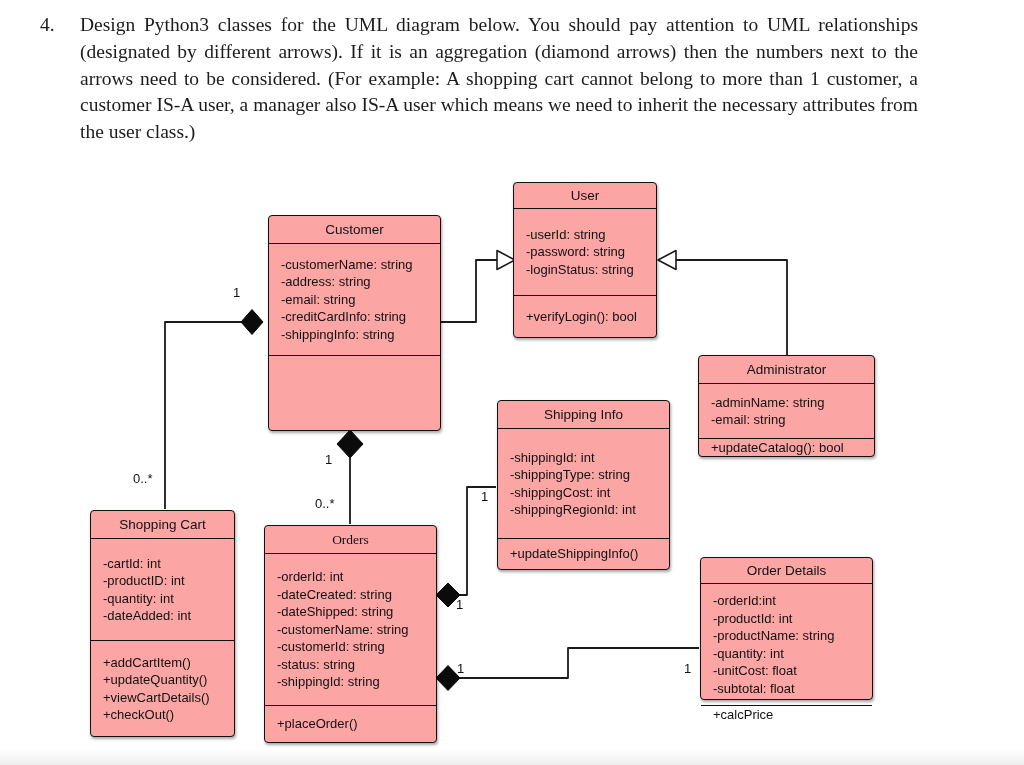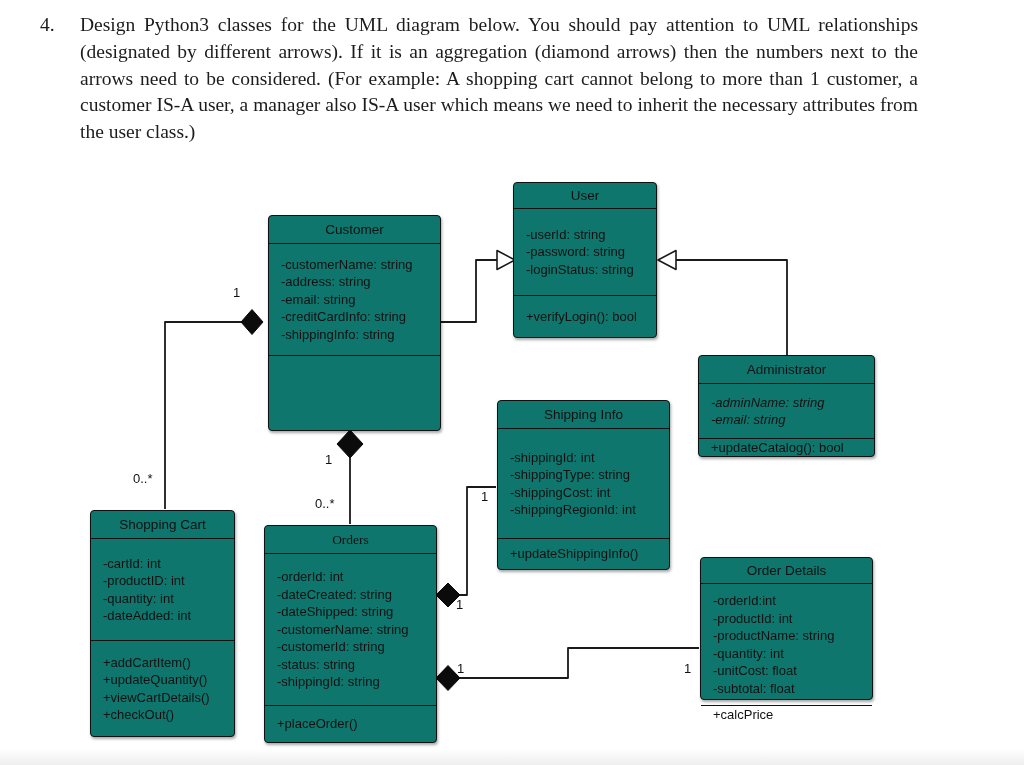--- a/index.html
+++ b/index.html
@@ -7,21 +7,21 @@
        font-family:"Liberation Sans",sans-serif;}
   .canvas{position:relative;width:1024px;height:765px;background:#ffffff;}
 
   
   .problem{position:absolute;left:40px;top:12px;color:#1c1c1c;
            font-family:"Liberation Serif",serif;font-size:19.5px;line-height:26.8px;}
   .problem-number{position:absolute;left:0;top:0;}
   .problem-text{margin-left:40px;width:838px;text-align:justify;}
 
   
-  .uml-class{position:absolute;box-sizing:border-box;background:#0f766e;
+  .uml-class{position:absolute;box-sizing:border-box;background:#fca5a5;
              border:1.6px solid #111;border-radius:4px;
              box-shadow:1px 2px 3px rgba(0,0,0,0.35);
              display:flex;flex-direction:column;color:#111;}
   .uml-title{display:flex;align-items:center;justify-content:center;
              border-bottom:1.6px solid #111;font-size:13.5px;flex:0 0 auto;
              box-sizing:border-box;}
   .uml-attrs{border-bottom:1.6px solid #111;display:flex;flex-direction:column;
              justify-content:center;padding-left:12px;font-size:13px;
              line-height:17.5px;flex:0 0 auto;box-sizing:border-box;}
   .uml-methods{flex:1 1 auto;display:flex;flex-direction:column;justify-content:center;
@@ -108,21 +108,21 @@
       <div>-customerName: string</div>
       <div>-address: string</div>
       <div>-email: string</div>
       <div>-creditCardInfo: string</div>
       <div>-shippingInfo: string</div>
     </div>
   </div>
 
   <div class="uml-class" style="left:698px;top:355px;width:177px;height:102px;">
     <div class="uml-title" style="height:28px;">Administrator</div>
-    <div class="uml-attrs" style="height:55px;font-style:italic;">
+    <div class="uml-attrs" style="height:55px;">
       <div>-adminName: string</div>
       <div>-email: string</div>
     </div>
     <div class="uml-methods">
       <div>+updateCatalog(): bool</div>
     </div>
   </div>
 
   <div class="uml-class" style="left:497px;top:400px;width:173px;height:170px;">
     <div class="uml-title" style="height:28px;">Shipping Info</div>

